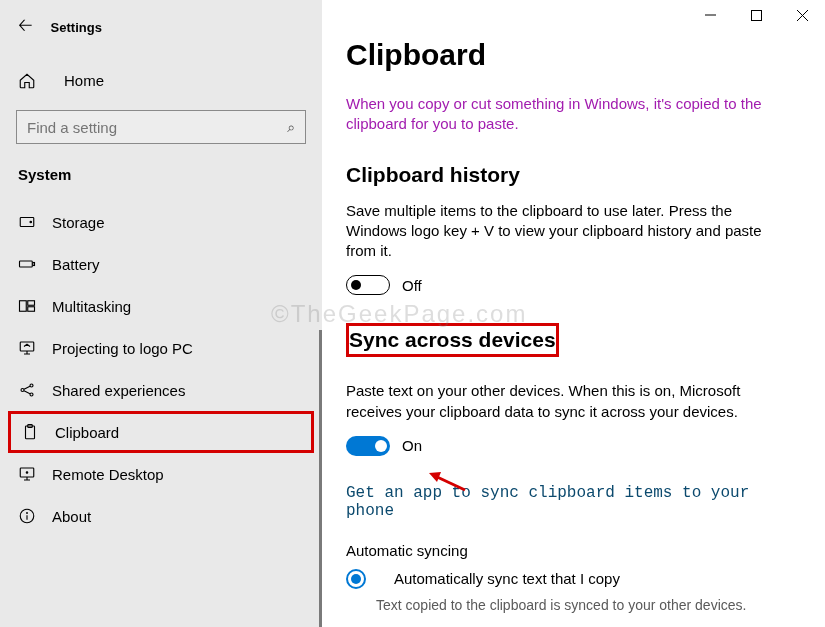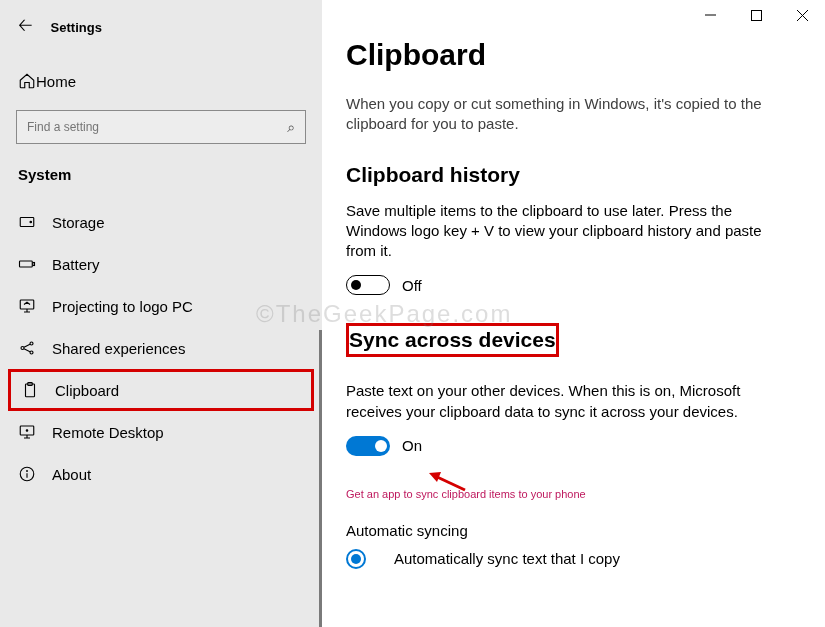--- a/index.html
+++ b/index.html
@@ -3,70 +3,70 @@
   <meta charset="utf-8">
   <style>
     * { margin: 0; padding: 0; box-sizing: border-box; font-family: "Segoe UI", sans-serif; }
     body { width: 825px; height: 627px; background: #fff; display: flex; overflow: hidden; position: relative; }
     
     .sidebar { width: 322px; height: 100%; background: #e9e9e9; padding: 12px 0; position: relative; }
     .titlebar-left { display: flex; align-items: center; gap: 18px; padding: 0 18px; margin-bottom: 20px; }
     .back-arrow { font-size: 18px; cursor: pointer; }
     .window-title { font-size: 13px; font-weight: bold; }
     
-    .home-row { display: flex; align-items: center; gap: 0; padding: 10px 18px; margin-bottom: 10px; cursor: pointer; }
+    .home-row { display: flex; gap: 28px; padding: 10px 18px; margin-bottom: 10px; cursor: pointer; }
     .home-row svg { width: 18px; height: 18px; }
     .home-row span { font-size: 15px; }
     
     .search-box { margin: 0 16px 18px 16px; height: 34px; border: 1px solid #8a8a8a; background: #ededed; display: flex; align-items: center; padding: 0 10px; }
-    .search-box input { flex: 1; border: none; background: transparent; outline: none; font-size: 12px; color: #a16207; }
+    .search-box input { flex: 1; border: none; background: transparent; outline: none; font-size: 15px; color: #a16207; }
     .search-box .sicon { font-size: 14px; color: #555; }
     
     .category { font-weight: 600; font-size: 15px; padding: 4px 26px 18px 18px; }
     
     .nav-item { display: flex; align-items: center; gap: 16px; padding: 12px 18px; cursor: pointer; }
     .nav-item svg { width: 18px; height: 18px; flex-shrink: 0; }
     .nav-item span { font-size: 15px; }
     
     .highlight-clipboard { border: 3px solid #d40000; margin: 0 8px; padding: 9px 10px; }
     
     .divider-line { position: absolute; right: 0; top: 330px; bottom: 0; width: 3px; background: #7a7a7a; }
     
     .main { flex: 1; padding: 38px 36px 0 24px; position: relative; overflow: hidden; }
     
     .window-controls { position: absolute; top: 0; right: 0; display: flex; }
     .win-btn { width: 46px; height: 30px; display: flex; align-items: center; justify-content: center; cursor: pointer; font-size: 11px; }
     
     h1 { font-size: 30px; font-weight: 600; margin-bottom: 22px; }
-    .descr { font-size: 15px; color: #404040; margin-bottom: 28px; line-height: 1.35; }
+    .descr { font-size: 15px; color: #a21caf; margin-bottom: 28px; line-height: 1.35; }
     
     h2 { font-size: 21px; font-weight: 600; margin-bottom: 14px; }
     .sync-hl { border: 3px solid #d40000; display: inline-block; padding: 2px 0; margin-bottom: 24px; }
     .sync-hl h2 { margin: 0; }
     
     .subdescr { font-size: 15px; margin-bottom: 14px; line-height: 1.35; }
     
     .toggle-row { display: flex; align-items: center; gap: 12px; margin-bottom: 28px; position: relative; }
     .toggle { width: 44px; height: 20px; border-radius: 10px; position: relative; cursor: pointer; }
     .toggle.off { background: #fff; border: 1px solid #000; }
     .toggle.off .knob { width: 10px; height: 10px; background: #000; border-radius: 50%; position: absolute; left: 4px; top: 4px; }
     .toggle.on { background: #0078d4; }
     .toggle.on .knob { width: 12px; height: 12px; background: #fff; border-radius: 50%; position: absolute; right: 3px; top: 4px; }
     .toggle-label { font-size: 15px; }
     
-    .link { color: #be185d; font-size: 11px; cursor: pointer; margin-bottom: 22px; display: inline-block; }
+    .link { color: #0c4a6e; font-size: 16px; cursor: pointer; margin-bottom: 22px; display: inline-block; font-family: Liberation Mono, monospace; }
     
     .subhead { font-size: 15px; margin-bottom: 10px; }
     .radio-row { display: flex; align-items: center; gap: 28px; margin-bottom: 8px; }
     .radio { width: 20px; height: 20px; border: 2px solid #0078d4; border-radius: 50%; display: flex; align-items: center; justify-content: center; cursor: pointer; }
     .radio .dot { width: 10px; height: 10px; background: #0078d4; border-radius: 50%; }
     .radio-label { font-size: 15px; }
     .radio-sub { font-size: 14px; color: #5a5a5a; margin-left: 30px; }
     
-    .watermark { position: absolute; top: 300px; left: 256px; font-size: 24px; color: rgba(120,120,120,0.25); pointer-events: none; letter-spacing: 2px; }
+    .watermark { position: absolute; top: 300px; left: 271px; font-size: 24px; color: rgba(120,120,120,0.25); pointer-events: none; letter-spacing: 2px; }
     
     .arrow-annot { position: absolute; top: 468px; left: 427px; pointer-events: none; }
     .arrow-annot svg { width: 40px; height: 30px; }
   </style>
 </head>
 <body>
 
 <div class="sidebar">
   <div class="titlebar-left">
     <span class="back-arrow">🡠</span>
@@ -93,20 +93,28 @@
         <circle cx="17" cy="12" r="1" fill="#000"></circle>
       </svg>
     <span>Storage</span>
   </div>
   <div class="nav-item">
     <svg viewBox="0 0 24 24" fill="none" stroke="#000" stroke-width="1.5">
         <rect x="2" y="8" width="17" height="8" rx="1"></rect>
         <rect x="20" y="10" width="2" height="4"></rect>
       </svg>
     <span>Battery</span>
+  </div>
+  <div class="nav-item">
+    <svg viewBox="0 0 24 24" fill="none" stroke="#000" stroke-width="1.5">
+        <rect x="2" y="5" width="9" height="14"></rect>
+        <rect x="13" y="5" width="9" height="6"></rect>
+        <rect x="13" y="13" width="9" height="6"></rect>
+      </svg>
+    <span>Multitasking</span>
   </div>
   <div class="nav-item">
     <svg viewBox="0 0 24 24" fill="none" stroke="#000" stroke-width="1.5">
         <rect x="3" y="4" width="18" height="12" rx="1"></rect>
         <path d="M8 20h8M12 16v4"></path>
         <path d="M8 10l4-3 4 3"></path>
       </svg>
     <span>Projecting to logo PC</span>
   </div>
   <div class="nav-item">
@@ -190,20 +198,21 @@
 
   <span class="link">Get an app to sync clipboard items to your phone</span>
 
   <div class="subhead">Automatic syncing</div>
   <div class="radio-row">
     <div class="radio">
         <div class="dot"></div>
       </div>
     <span class="radio-label">Automatically sync text that I copy</span>
   </div>
+  <div class="radio-sub">Text copied to the clipboard is synced to your other devices.</div>
 </div>
 
 <div class="watermark">©TheGeekPage.com</div>
 
 <div class="arrow-annot">
   <svg viewBox="0 0 40 30">
       <path d="M38 22 L8 8" stroke="#d40000" stroke-width="3" fill="none"></path>
       <path d="M2 5 L14 4 L10 14 Z" fill="#d40000"></path>
     </svg>
 </div>

